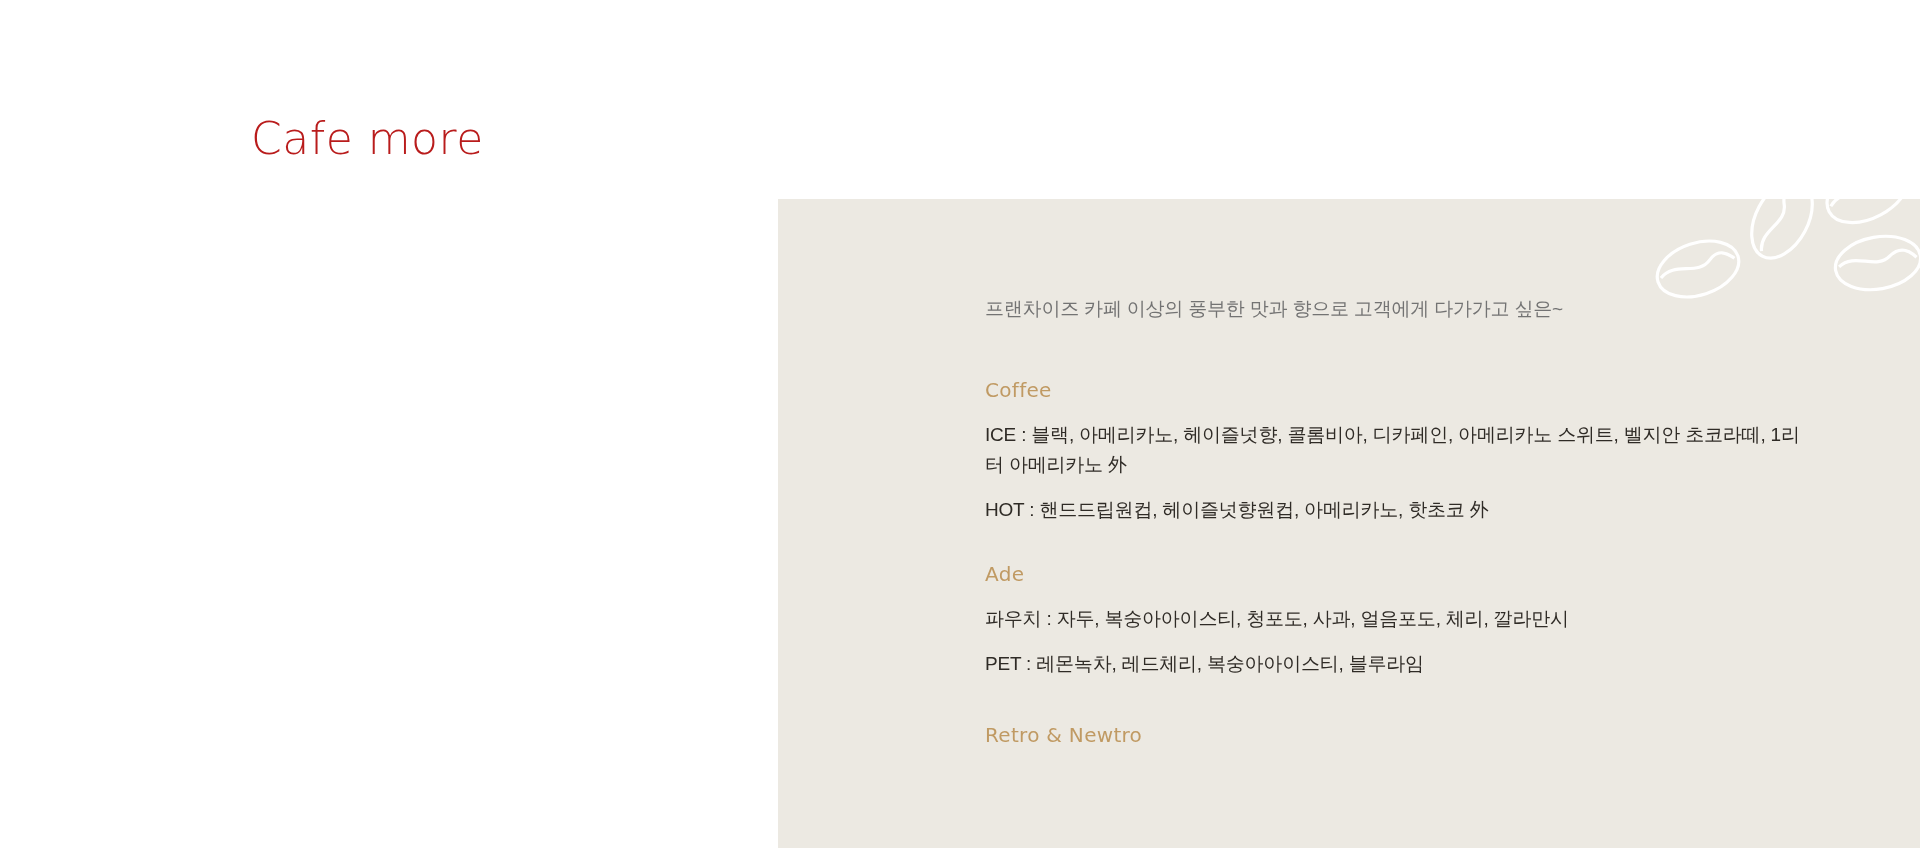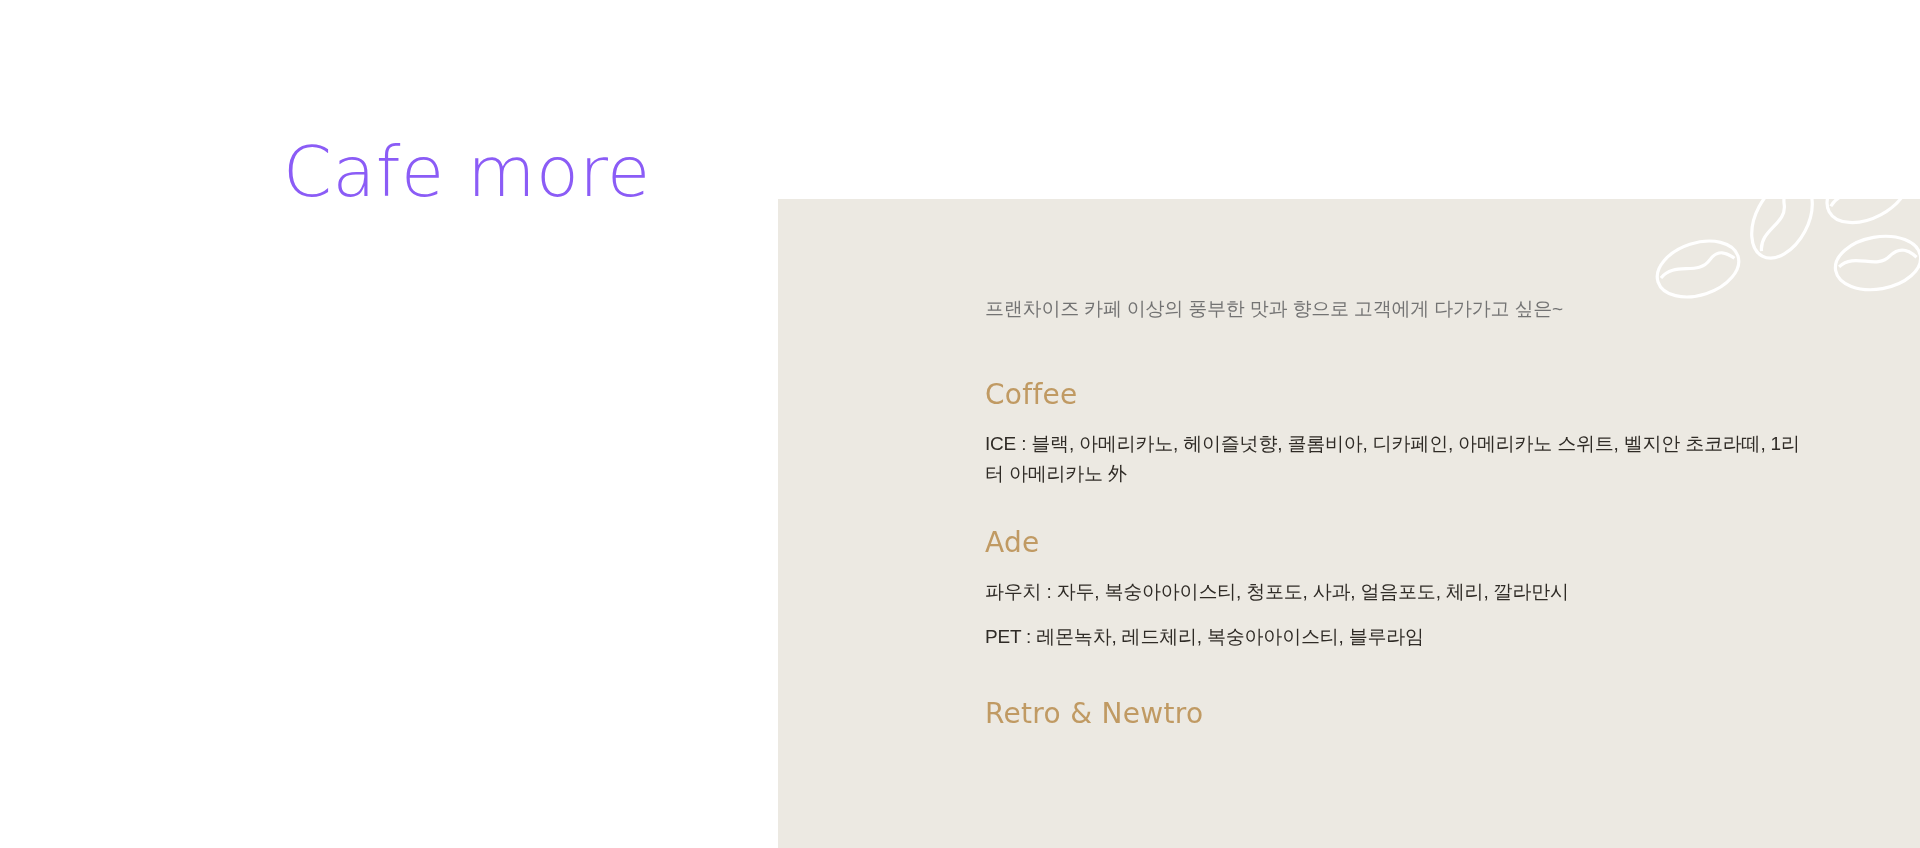--- a/index.html
+++ b/index.html
@@ -18,27 +18,26 @@
     width: 1920px;
     height: 848px;
     background: #ffffff;
   }
 
   
   .page-title {
     position: absolute;
     left: 251px;
     top: 84px;
-    font-size: 70px;
+    font-size: 44px;
     font-weight: 300;
     letter-spacing: 0.5px;
-    color: #8b5cf6;
+    color: #b91c1c;
     font-family: "DejaVu Sans", sans-serif;
     white-space: nowrap;
-    margin-left: 32px;
   }
 
   
   .panel {
     position: absolute;
     left: 778px;
     top: 199px;
     width: 1142px;
     height: 649px;
     background: #ece9e2;
@@ -68,21 +67,21 @@
     color: #737373;
     letter-spacing: -0.2px;
     margin: 0 0 54px 0;
     line-height: 1.5;
   }
 
   .section { margin: 0 0 36px 0; }
   .section:last-child { margin-bottom: 12px; }
 
   .section-title {
-    font-size: 28px;
+    font-size: 20px;
     font-weight: 400;
     color: #c09a63;
     font-family: "DejaVu Sans", sans-serif;
     letter-spacing: 0.3px;
     margin: 0 0 18px 0;
   }
 
   .line {
     font-size: 19px;
     color: #2f2b26;
@@ -129,20 +128,21 @@
     </svg>
   </div>
 
   <div class="content">
 
     <p class="lead">프랜차이즈 카페 이상의 풍부한 맛과 향으로 고객에게 다가가고 싶은~</p>
 
     <div class="section">
       <h2 class="section-title">Coffee</h2>
       <p class="line">ICE : 블랙, 아메리카노, 헤이즐넛향, 콜롬비아, 디카페인, 아메리카노 스위트, 벨지안 초코라떼, 1리터 아메리카노 外</p>
+      <p class="line">HOT : 핸드드립원컵, 헤이즐넛향원컵, 아메리카노, 핫초코 外</p>
     </div>
 
     <div class="section section--ade">
       <h2 class="section-title">Ade</h2>
       <p class="line">파우치 : 자두, 복숭아아이스티, 청포도, 사과, 얼음포도, 체리, 깔라만시</p>
       <p class="line">PET : 레몬녹차, 레드체리, 복숭아아이스티, 블루라임</p>
     </div>
 
     <div class="section section--retro">
       <h2 class="section-title">Retro &amp; Newtro</h2>

